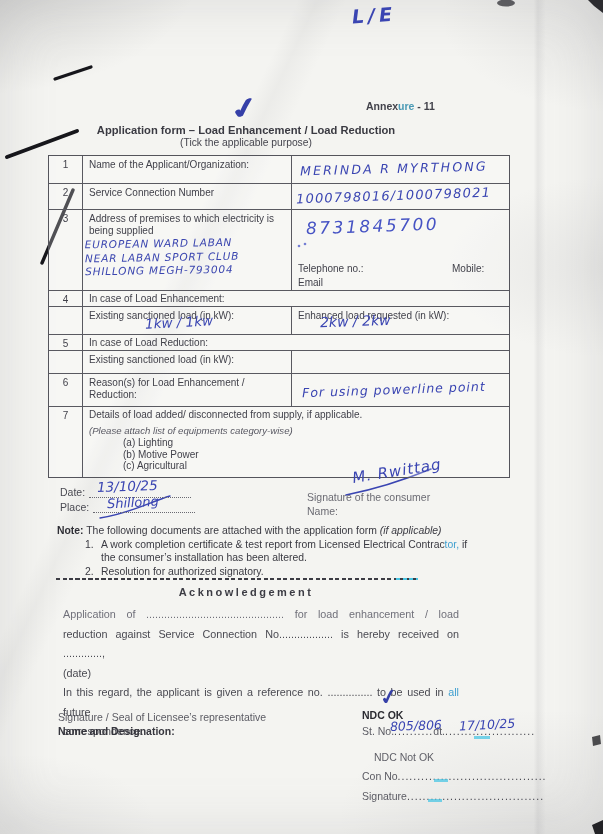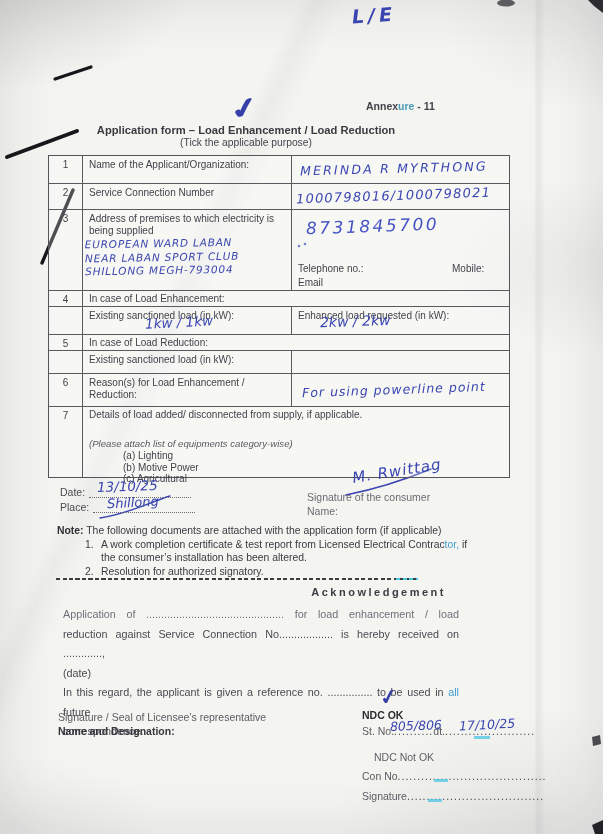--- a/index.html
+++ b/index.html
@@ -41,43 +41,43 @@
   .hw-scn{position:absolute;left:4px;top:4px;font-size:13px;letter-spacing:1.2px;transform:rotate(-2deg);white-space:nowrap;}
   .hw-addr{position:absolute;left:2px;top:27px;font-size:10.5px;letter-spacing:.8px;line-height:13.5px;transform:rotate(-1deg);white-space:nowrap;color:#3c47b0;}
   .hw-phone{position:absolute;left:14px;top:6px;font-size:17px;letter-spacing:2.5px;transform:rotate(-2deg);white-space:nowrap;color:#4653c4;}
   .tel-label{position:absolute;left:6px;top:53px;font-size:10px;}
   .mob-label{position:absolute;left:112px;top:53px;font-size:10px;padding-left:48px;}
   .eml-label{position:absolute;left:6px;top:67px;font-size:10px;}
   .hw-kw1{position:absolute;left:62px;top:9px;font-size:13.5px;transform:rotate(-3deg);white-space:nowrap;}
   .hw-kw2{position:absolute;left:28px;top:8px;font-size:14px;transform:rotate(-2deg);white-space:nowrap;}
   .lbl-pad{padding:3px 6px;font-size:10px;line-height:12px;}
   .hw-reason{position:absolute;left:10px;top:8px;font-size:12.5px;letter-spacing:1px;transform:rotate(-2deg);white-space:nowrap;}
-  .r7-line2{font-style:italic;color:#585862;font-size:9.6px;margin-top:17px;}
+  .r7-line2{font-style:italic;color:#585862;font-size:9.6px;margin-top:4px;}
   .r7-item{margin-left:34px;font-size:10px;line-height:11.6px;}
   
   .decl{left:60px;top:484px;font-size:10.5px;color:#4a4a52;}
   .decl-row{height:15px;}
   .dotted-line{display:inline-block;width:102px;border-bottom:1.2px dotted #6a6a72;position:relative;height:13px;vertical-align:bottom;margin-left:4px;}
   .hw-date{position:absolute;left:8px;top:-6px;font-size:13.5px;transform:rotate(-2deg);white-space:nowrap;}
   .hw-place{position:absolute;left:14px;top:-4px;font-size:13px;transform:rotate(-3deg);white-space:nowrap;}
   .sigcap{left:307px;top:491px;font-size:10.5px;color:#6b6b73;}
   .namecap{left:307px;top:505px;font-size:10.5px;color:#6b6b73;}
   .hw-sig{left:352px;top:462px;font-size:15px;letter-spacing:1px;transform:rotate(-9deg);white-space:nowrap;}
   
   .note{left:57px;top:524px;width:436px;font-size:10.4px;line-height:13.5px;color:#3a3a42;}
   .note b{color:#2f2f36;}
-  .note-ital{}
+  .note-ital{font-style:italic;}
   .note-items{margin-left:28px;width:392px;}
   .note-item{display:flex;}
   .note-no{flex:0 0 16px;}
   .cyan-text{color:#3f9fd0;text-align:center;}
   
   .sep{left:56px;top:578px;width:362px;height:2px;background:repeating-linear-gradient(90deg,#3c3c44 0 4px,rgba(0,0,0,0) 4px 6.5px);}
   .sep-cyan{position:absolute;left:340px;top:0;width:22px;height:2px;background:repeating-linear-gradient(90deg,#49c6e4 0 4px,rgba(0,0,0,0) 4px 6.5px);}
-  .ack-head{left:46px;top:586px;width:400px;text-align:right;font-size:11px;font-weight:bold;letter-spacing:2.5px;color:#3c3c44;}
+  .ack-head{left:46px;top:586px;width:400px;text-align:center;font-size:11px;font-weight:bold;letter-spacing:2.5px;color:#3c3c44;}
   .ack{left:63px;top:605px;width:396px;font-size:10.8px;line-height:19.5px;color:#4a4a52;}
   .jline{text-align:justify;text-align-last:justify;}
   .ack-faded{color:#70707a;}
   
   .lic1{left:58px;top:711px;font-size:10.5px;color:#5b5b63;}
   .lic2{left:58px;top:725px;font-size:10.5px;font-weight:bold;color:#35353d;}
   .ndc{left:362px;top:709px;width:180px;font-size:10.5px;}
   .ndc-ok{position:absolute;left:0;top:0;font-weight:bold;color:#2b2b31;}
   .tick-ndc{position:absolute;left:18px;top:-24px;font-size:21px;color:#3640a8;transform:rotate(-10deg);font-weight:bold;}
   .st-line{position:absolute;left:0;top:16px;color:#5b5b63;white-space:nowrap;}

